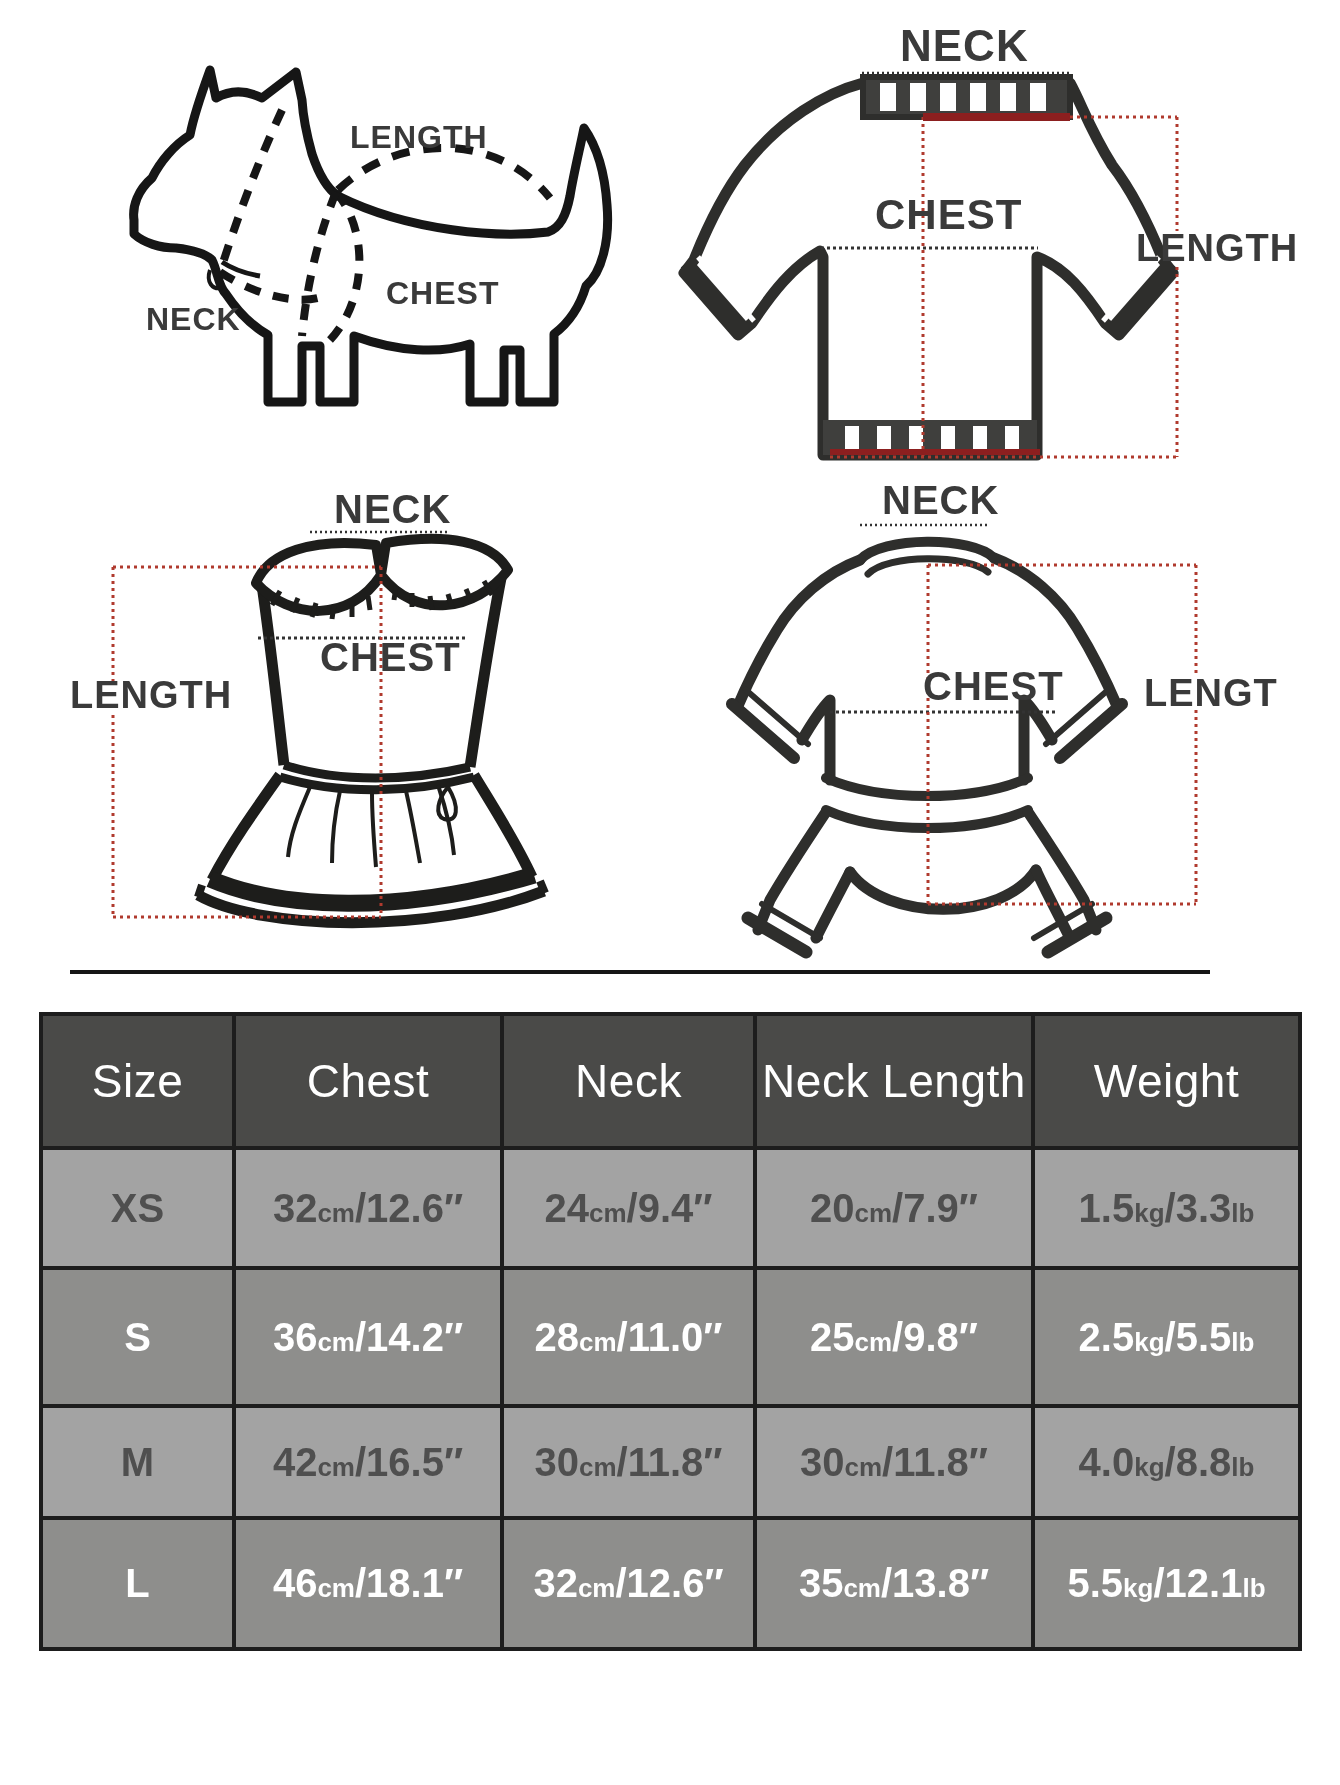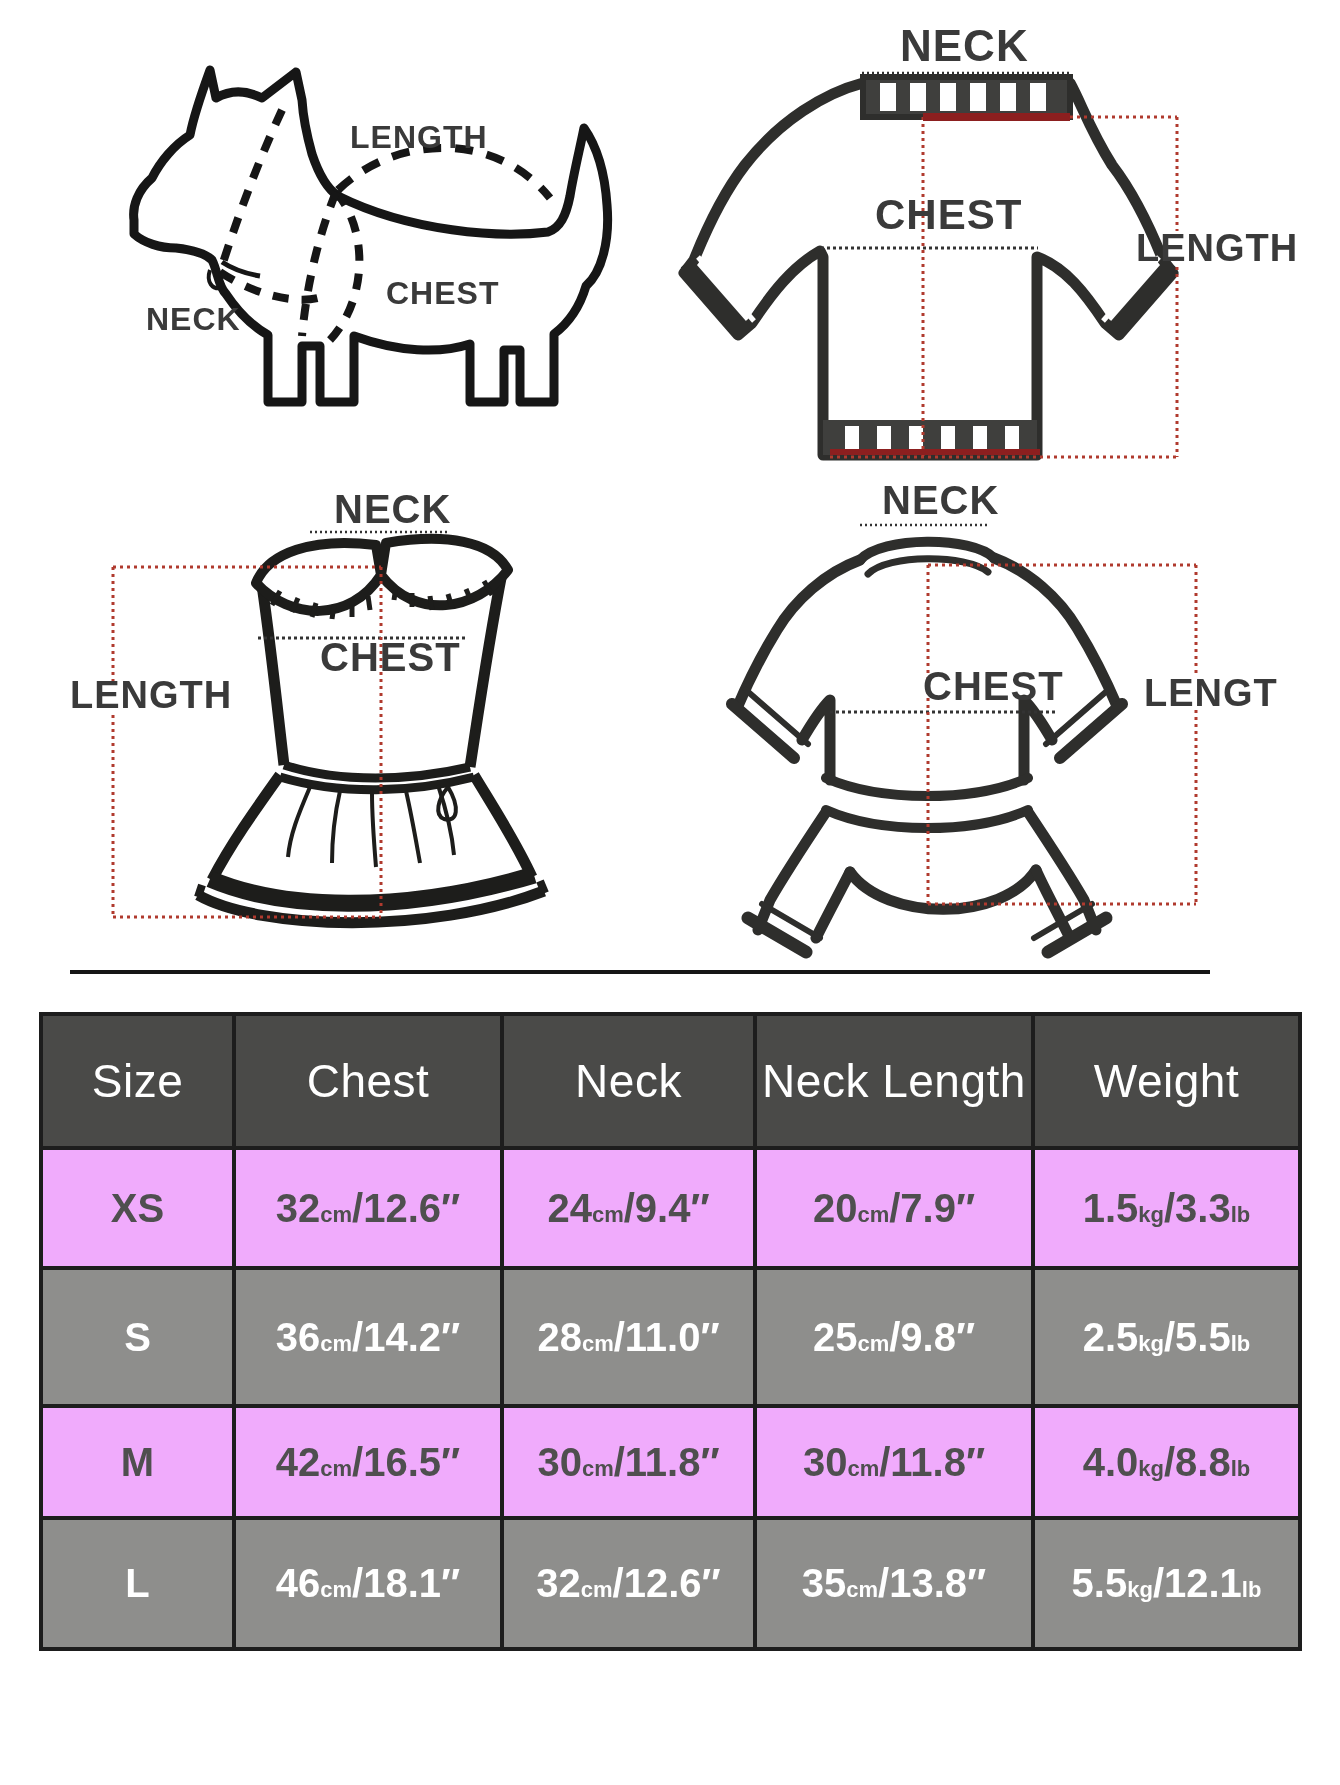--- a/index.html
+++ b/index.html
@@ -18,30 +18,30 @@
     position:absolute;left:39px;top:1012px;border-collapse:collapse;table-layout:fixed;padding-left:40px;
   }
   table.size-table td, table.size-table th{
     border:4px solid #1d1d1d;text-align:center;vertical-align:middle;padding:0;
   }
   table.size-table thead tr{height:134px;}
   table.size-table thead th{
     background:#4a4a48;color:#ffffff;font-size:46px;font-weight:400;letter-spacing:0.5px;
   }
   table.size-table tbody td{
-    background:#f0abfc;color:#4f4f4f;font-size:40px;font-weight:bold;
+    background:#a3a3a3;color:#4f4f4f;font-size:40px;font-weight:bold;
   }
   table.size-table tbody tr.alt td{background:#8e8e8c;color:#ffffff;}
   table.size-table tbody tr:nth-child(1){height:120px;}
   table.size-table tbody tr:nth-child(2){height:138px;}
   table.size-table tbody tr:nth-child(3){height:112px;}
   table.size-table tbody tr:nth-child(4){height:131px;}
   table.size-table tbody tr:nth-child(5){height:110px;}
   td.size-cell{font-size:38px;}
-  .u{font-size:22px;font-weight:bold;}
+  .u{font-size:26px;font-weight:bold;}
 </style>
 </head>
 <body>
 
 <div class="diagram" style="left:110px;top:40px;width:530px;height:370px;">
   <svg width="530" height="370" viewBox="0 0 530 370">
     <path d="M100,30 C92,52 84,74 80,95 C64,105 50,122 42,138 C28,150 22,166 24,180 L24,194
          C34,203 50,208 66,208 C84,210 96,214 102,220 C108,232 108,246 116,254
          C128,272 142,286 158,295 L158,362 L192,362 L192,306 L210,306 L210,362 L244,362 L244,296
          C288,312 330,314 360,304 L360,362 L394,362 L394,310 L410,310 L410,362 L444,362 L444,294

